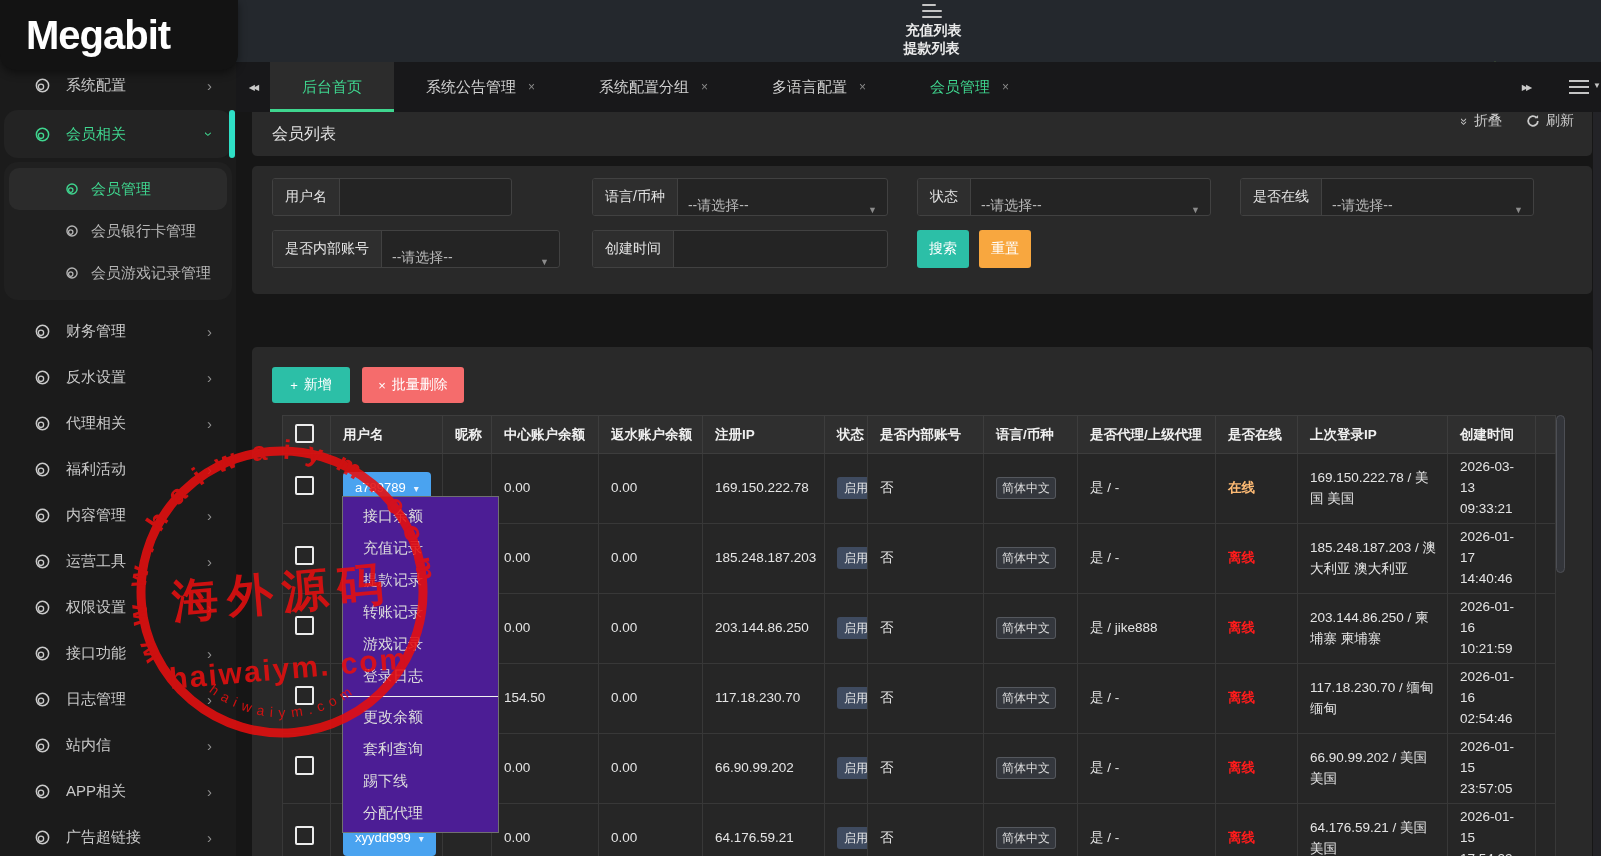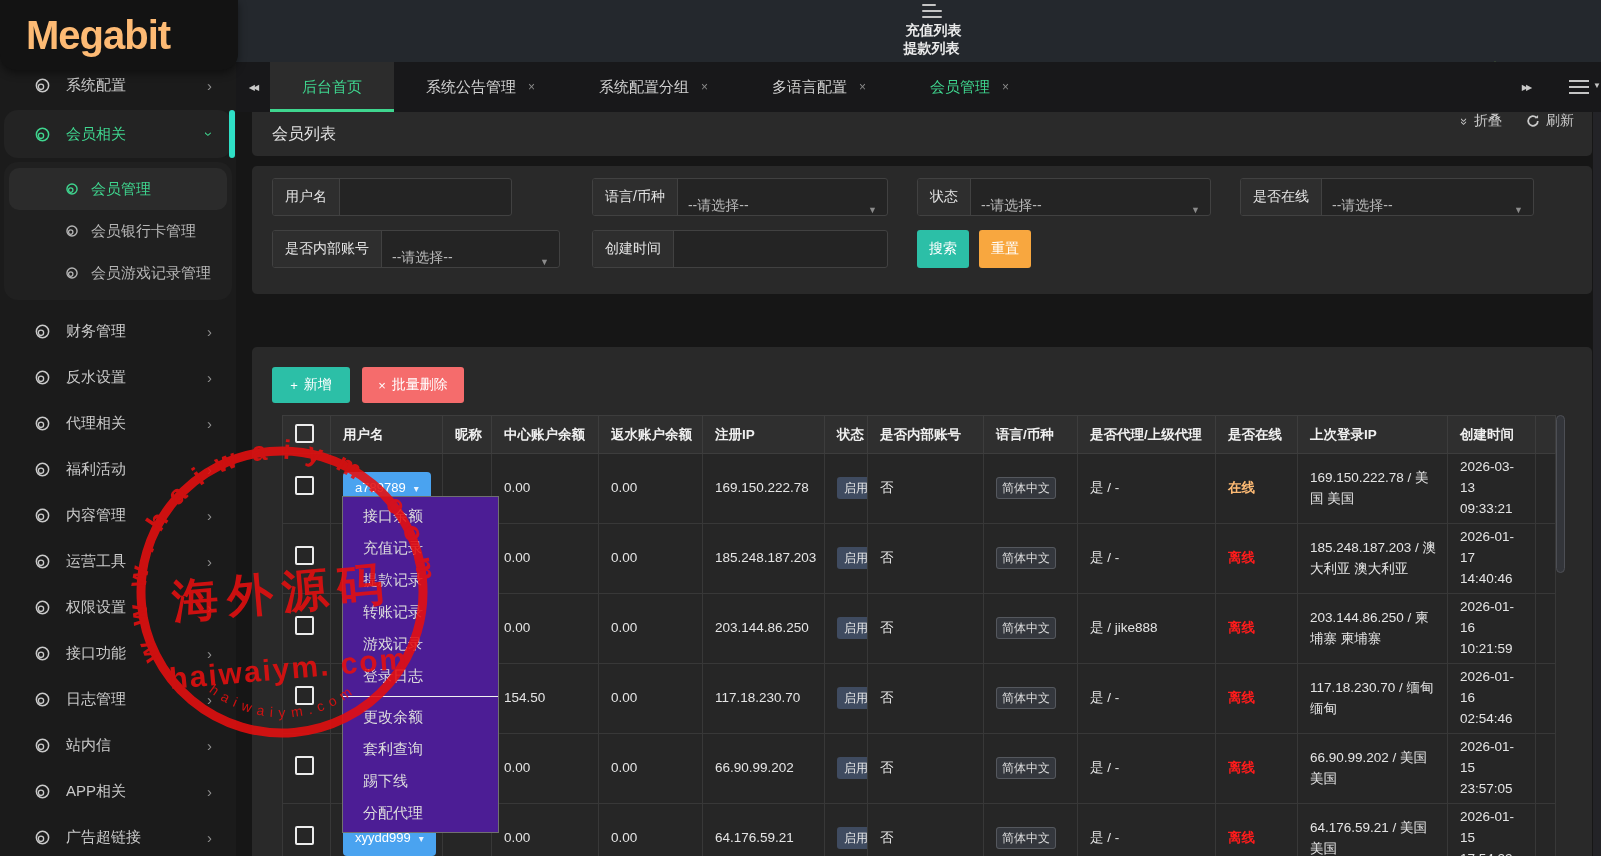--- a/index.html
+++ b/index.html
@@ -4,21 +4,21 @@
 <style>
   * { margin:0; padding:0; box-sizing:border-box; }
   html,body { width:1601px; height:856px; overflow:hidden; background:#141414;
               font-family:"Liberation Sans",sans-serif; }
 
   
   .sidebar { position:absolute; left:0; top:0; width:236px; height:856px; background:#1b1b1b; z-index:10; }
   .logo-card { position:absolute; top:0; left:0; width:238px; height:70px; background:#131313;
                border-radius:0 0 16px 16px; display:flex; align-items:center; padding-left:26px; z-index:4;
                box-shadow:0 3px 8px rgba(0,0,0,.45); }
-  .logo { font-size:40px; font-weight:800; color:#fdba74; letter-spacing:-1px; }
+  .logo { font-size:40px; font-weight:800; color:#ffffff; letter-spacing:-1px; }
   .scroll-remnant { position:absolute; left:100px; top:52px; width:16px; height:14px; background:#3fd68f;
                     border-radius:0 0 9px 9px; z-index:3; }
   .menu { position:absolute; top:62px; left:0; width:236px; }
   .mitem { height:46px; display:flex; align-items:center; padding-left:34px; color:#c9c9c9; font-size:15px; }
   .mitem .mi { width:17px; height:17px; margin-right:15px; flex:none; }
   .mitem .chev { margin-left:auto; margin-right:24px; color:#8f8f8f; font-size:15px; }
   .group-card { margin:2px 4px; height:48px; background:#232323; border-radius:14px; display:flex;
                 align-items:center; padding-left:30px; color:#3fd68f; font-size:15px; }
   .group-card .mi { width:17px; height:17px; margin-right:15px; }
   .group-card .chev { margin-left:auto; margin-right:20px; color:#3fd68f; display:inline-block;

